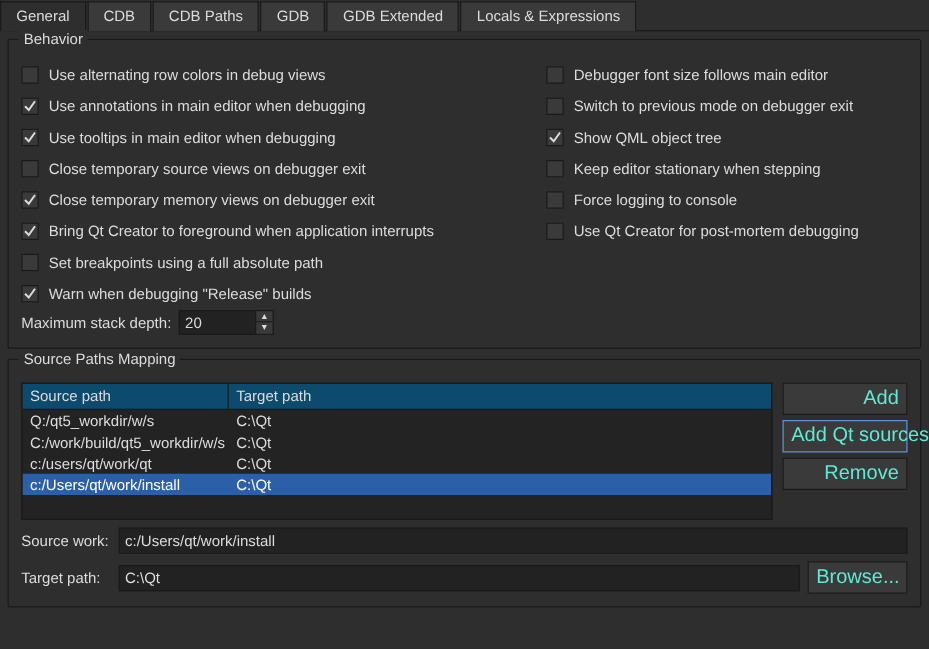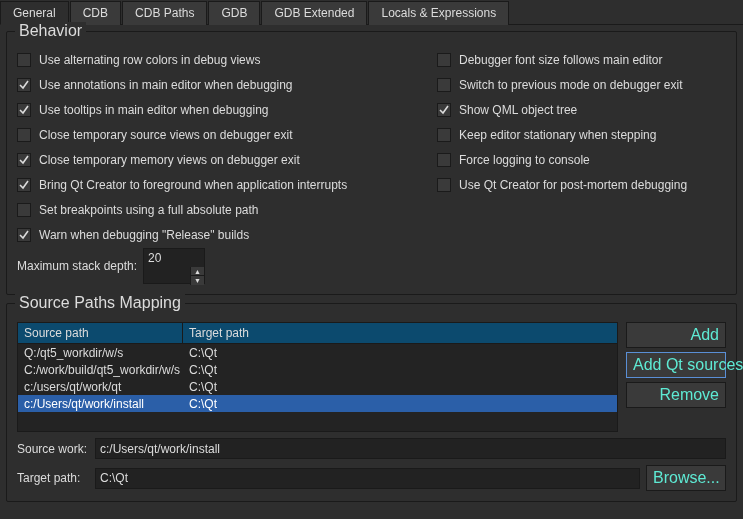--- a/index.html
+++ b/index.html
@@ -39,21 +39,21 @@
     padding: 18px 10px 10px 10px;
     position: relative;
   }
   .group-title {
     position: absolute;
     top: -1px;
     left: 8px;
     background: #2e2e2e;
     padding: 0 4px;
     color: #dcdcdc;
-    font-size: 16px;
+    font-size: 12px;
     transform: translateY(-50%);
   }
   .cols { display: flex; gap: 20px; }
   .col { display: flex; flex-direction: column; gap: 6px; }
   .col.left { flex: 0 0 400px; }
   .check-row { display: flex; align-items: center; gap: 8px; height: 19px; }
   .chk {
     width: 14px; height: 14px;
     border: 1px solid #1a1a1a;
     background: #3a3a3a;
@@ -62,21 +62,21 @@
     justify-content: center;
     color: #dcdcdc;
     font-size: 11px;
     line-height: 1;
     cursor: pointer;
   }
   .chk svg { width: 10px; height: 10px; display:block; }
   .stack-row { display:flex; align-items:center; gap:6px; margin-top:4px;}
   .spin {
     display:flex; align-items:flex-end;
-    border:1px solid #1a1a1a; background:#222; height:36px;flex-direction:column;
+    border:1px solid #1a1a1a; background:#222; height:20px;
   }
   .spin input {
     background:transparent; border:none; color:#dcdcdc;
     width:60px; padding:2px 4px; font-size:12px; outline:none;
   }
   .spin .btns { display:flex; flex-direction:column; }
   .spin .btns div {
     width:14px; height:9px; border-left:1px solid #1a1a1a;
     background:#3a3a3a; display:flex; align-items:center; justify-content:center;
     font-size:7px; cursor:pointer;

